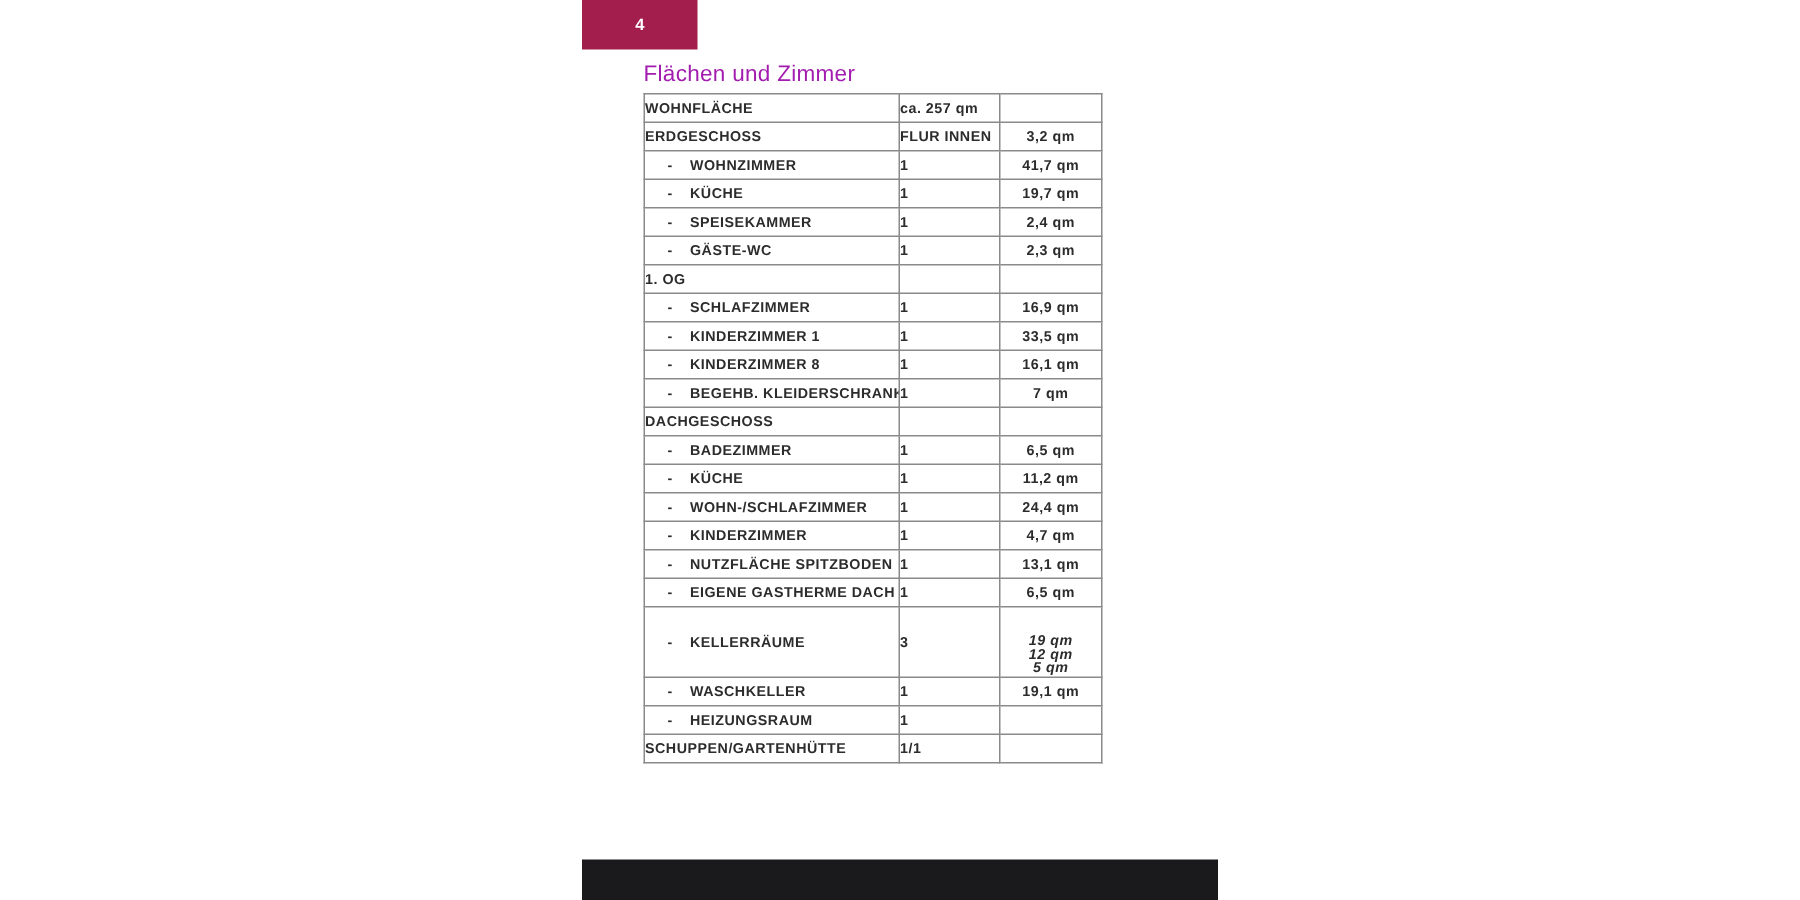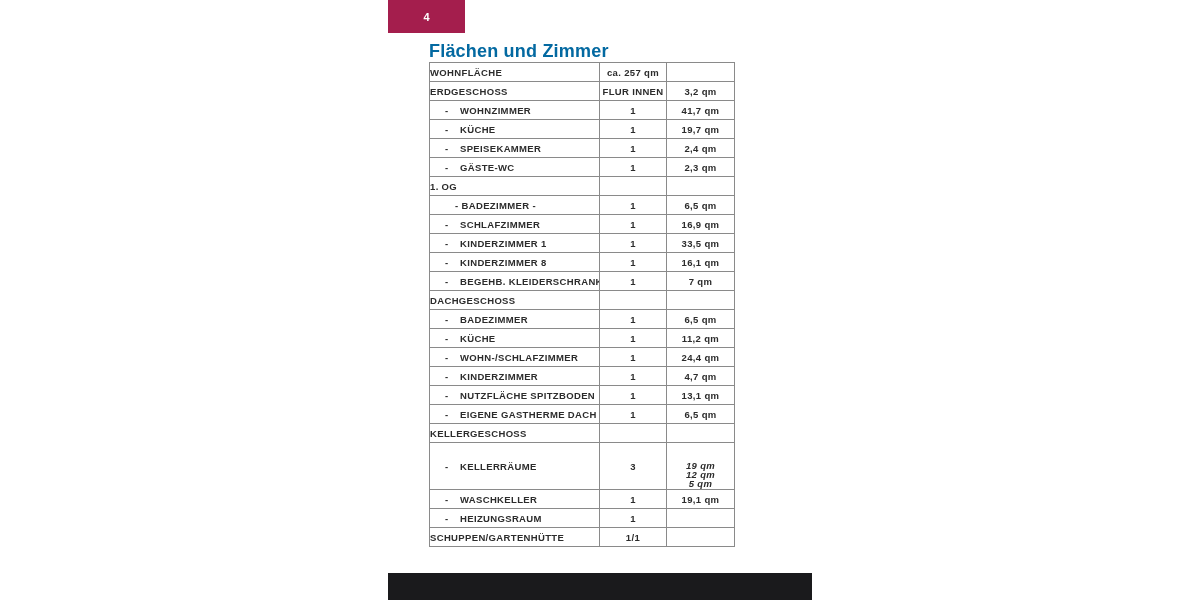--- a/index.html
+++ b/index.html
@@ -14,21 +14,21 @@
 
   .page-badge {
     position: absolute; left: 388px; top: 0; width: 77px; height: 33px;
     background: #A41E4D;
     display: flex; align-items: center; justify-content: center;
     color: #ffffff; font-size: 11px; font-weight: bold;
   }
 
   .doc-title {
     position: absolute; left: 429px; top: 41px;
-    font-size: 18px; color: #0369a1; font-weight: bold;
+    font-size: 15px; color: #a21caf; font-weight: normal;
     letter-spacing: 0.2px;
   }
 
   table.area-table {
     position: absolute; left: 429px; top: 62px;
     width: 305px;
     border-collapse: collapse;
     table-layout: fixed;
     font-size: 9.5px; font-weight: bold; color: #2c2c2c;
     letter-spacing: 0.35px;
@@ -37,21 +37,21 @@
     border: 1px solid #8a8a8a;
     padding: 0;
     vertical-align: middle;
     overflow: hidden;
     white-space: nowrap;
   }
   table.area-table tr { height: 19px; }
   table.area-table tr.r-tall { height: 28px; }
 
   td.c1 { padding-left: 4px; margin-top: 24px; }
-  td.c2 { padding-left: 4px; text-align: center; }
+  td.c2 { padding-left: 4px; }
   td.c3 { text-align: center; padding-right: 5px; }
   tr.r-tall td.c3 { white-space: pre-line; line-height: 9px; padding-top: 18px; padding-bottom: 1px; font-style: italic; }
 
   tr.r-room td.c1 { padding-left: 15px; }
   tr.r-room .dash { display: inline-block; width: 15px; }
   tr.r-room2 td.c1 { padding-left: 25px; }
 
   .footer-bar {
     position: absolute; left: 388px; top: 573px; width: 424px; height: 27px;
     background: #1A1A1C;
@@ -103,25 +103,20 @@
       <tr class="r-room">
         <td class="c1"><span class="dash">-</span><span>GÄSTE-WC</span></td>
         <td class="c2">1</td>
         <td class="c3">2,3 qm</td>
       </tr>
       <tr class="r-section">
         <td class="c1">1. OG</td>
         <td class="c2"></td>
         <td class="c3"></td>
       </tr>
-      <tr class="r-room2">
-        <td class="c1">- BADEZIMMER -</td>
-        <td class="c2">1</td>
-        <td class="c3">6,5 qm</td>
-      </tr>
       <tr class="r-room">
         <td class="c1"><span class="dash">-</span><span>SCHLAFZIMMER</span></td>
         <td class="c2">1</td>
         <td class="c3">16,9 qm</td>
       </tr>
       <tr class="r-room">
         <td class="c1"><span class="dash">-</span><span>KINDERZIMMER 1</span></td>
         <td class="c2">1</td>
         <td class="c3">33,5 qm</td>
       </tr>
@@ -163,25 +158,20 @@
       <tr class="r-room">
         <td class="c1"><span class="dash">-</span><span>NUTZFLÄCHE SPITZBODEN</span></td>
         <td class="c2">1</td>
         <td class="c3">13,1 qm</td>
       </tr>
       <tr class="r-room">
         <td class="c1"><span class="dash">-</span><span>EIGENE GASTHERME DACH</span></td>
         <td class="c2">1</td>
         <td class="c3">6,5 qm</td>
       </tr>
-      <tr class="r-section">
-        <td class="c1">KELLERGESCHOSS</td>
-        <td class="c2"></td>
-        <td class="c3"></td>
-      </tr>
       <tr class="r-room r-tall">
         <td class="c1"><span class="dash">-</span><span>KELLERRÄUME</span></td>
         <td class="c2">3</td>
         <td class="c3">19 qm
 12 qm
 5 qm</td>
       </tr>
       <tr class="r-room">
         <td class="c1"><span class="dash">-</span><span>WASCHKELLER</span></td>
         <td class="c2">1</td>

